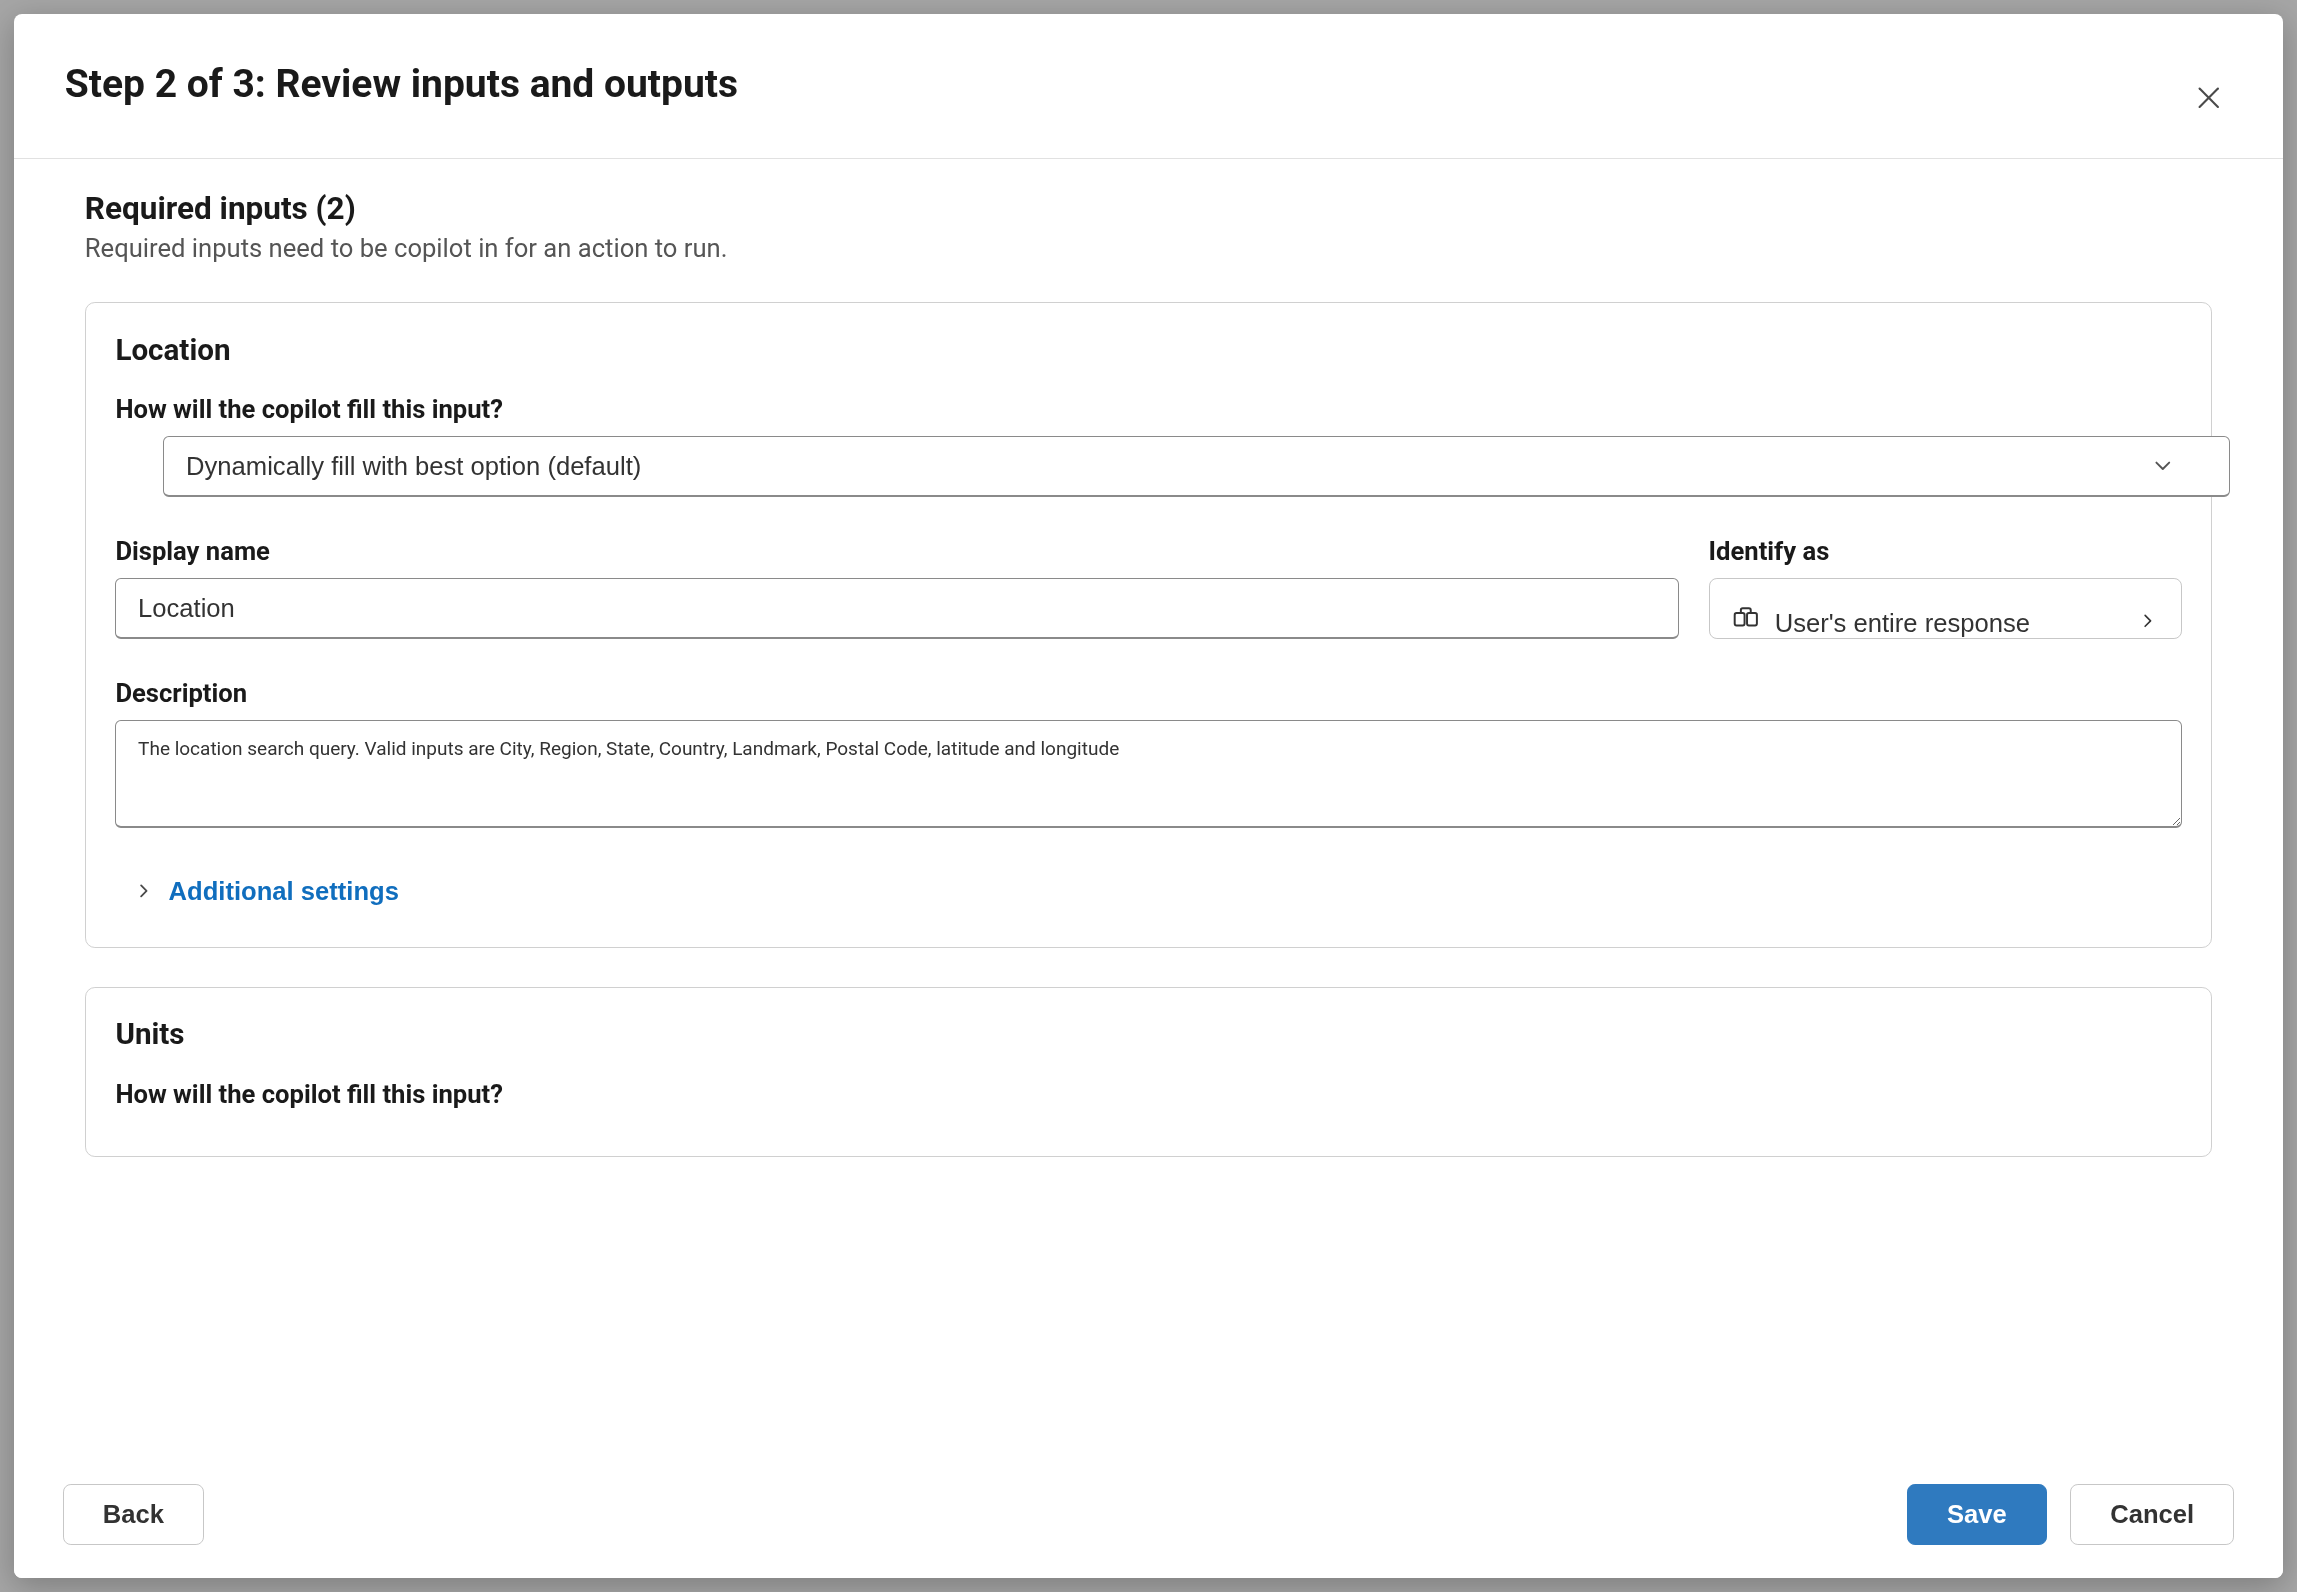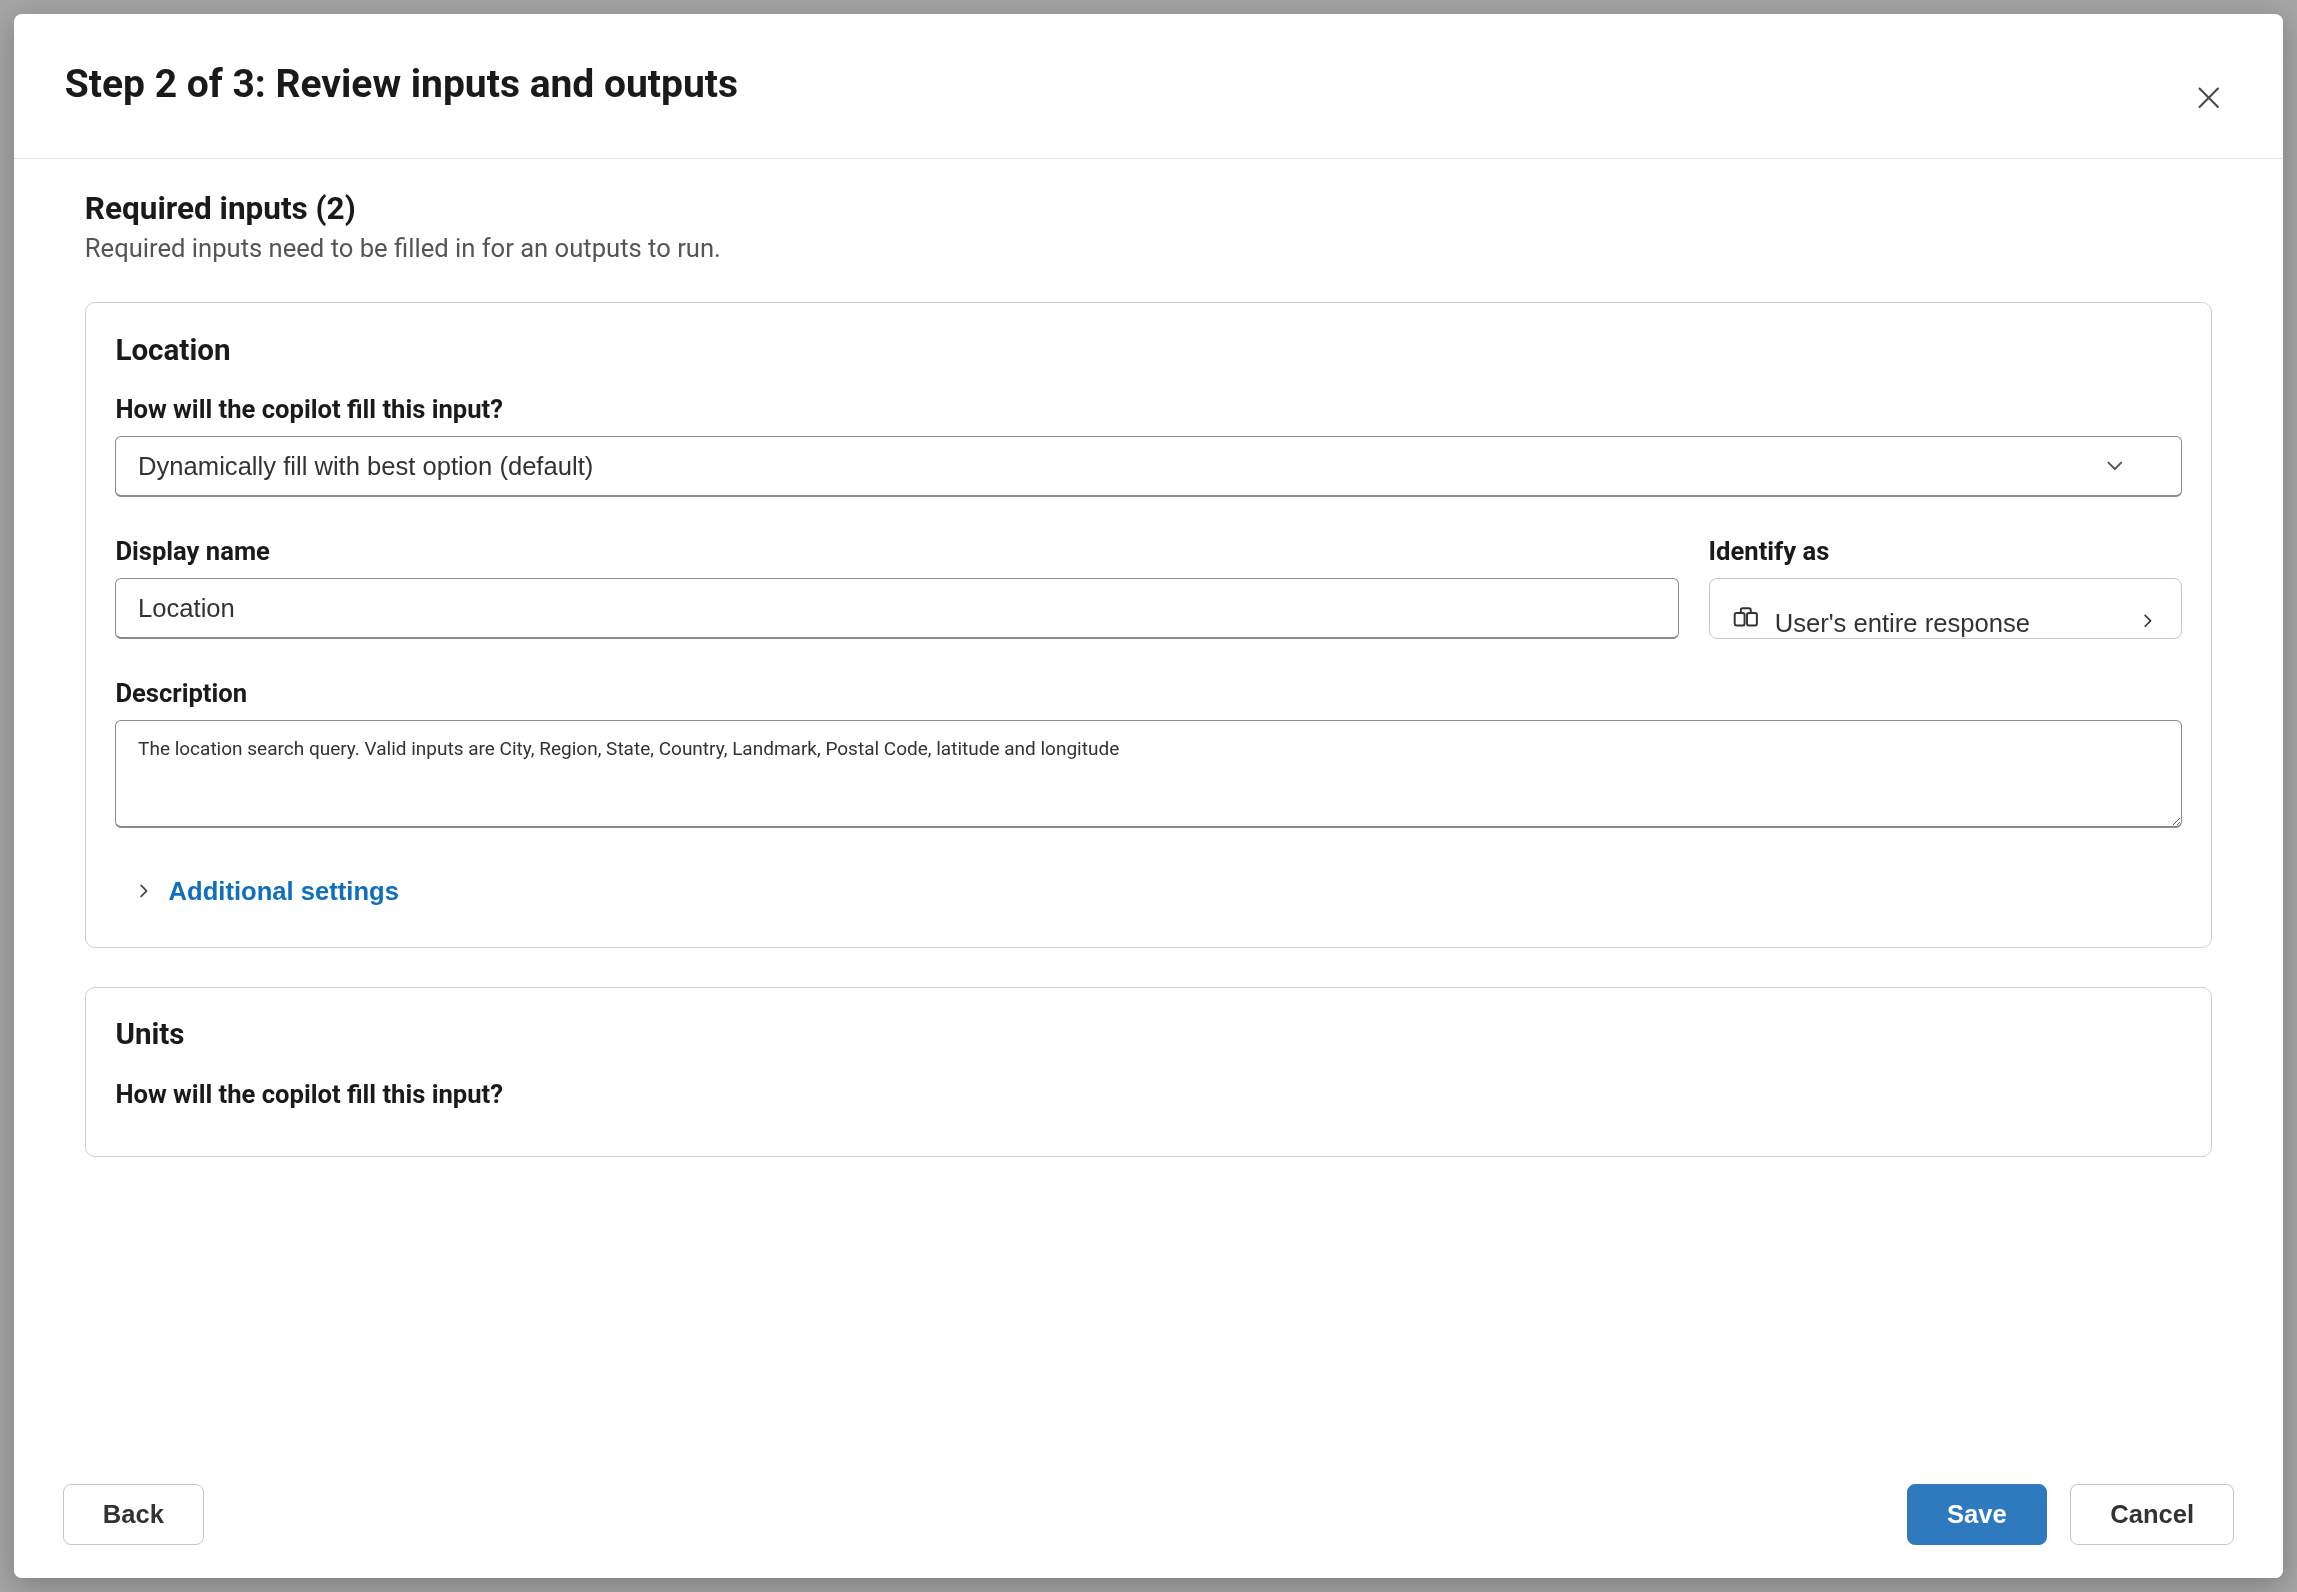--- a/index.html
+++ b/index.html
@@ -107,20 +107,21 @@
       border-radius: 5.9px;
       background: #fff;
       padding: 0 53px 0 21.7px;
       font-size: 25.6px;
       color: #333;
       text-align: left;
       cursor: pointer;
       display: flex;
       align-items: center;
       justify-content: space-between;
+      margin-left: 48px;
     }
     .select .chev { color: #555; display: inline-flex; }
     .select .chev svg { width: 25.6px; height: 25.6px; }
 
     .row {
       display: flex;
       gap: 29.6px;
       align-items: flex-start;
       margin-bottom: 39px;
     }
@@ -229,21 +230,21 @@
           <line x1="5" y1="5" x2="19" y2="19"></line>
             <line x1="19" y1="5" x2="5" y2="19"></line>
         </svg>
       </span>
     </button>
   </div>
 
   <div class="modal-body">
 
     <h2 class="section-heading">Required inputs (2)</h2>
-    <p class="section-subheading">Required inputs need to be filled in for an outputs to run.</p>
+    <p class="section-subheading">Required inputs need to be copilot in for an action to run.</p>
 
     <div class="card">
       <h3 class="card-title">Location</h3>
 
       <label class="field-label">How will the copilot fill this input?</label>
       <div class="select-wrap">
         <button class="select">
           <span>Dynamically fill with best option (default)</span>
           <span class="chev">
             <svg viewBox="0 0 24 24" fill="none" stroke="currentColor" stroke-width="1.8" stroke-linecap="round" stroke-linejoin="round">

